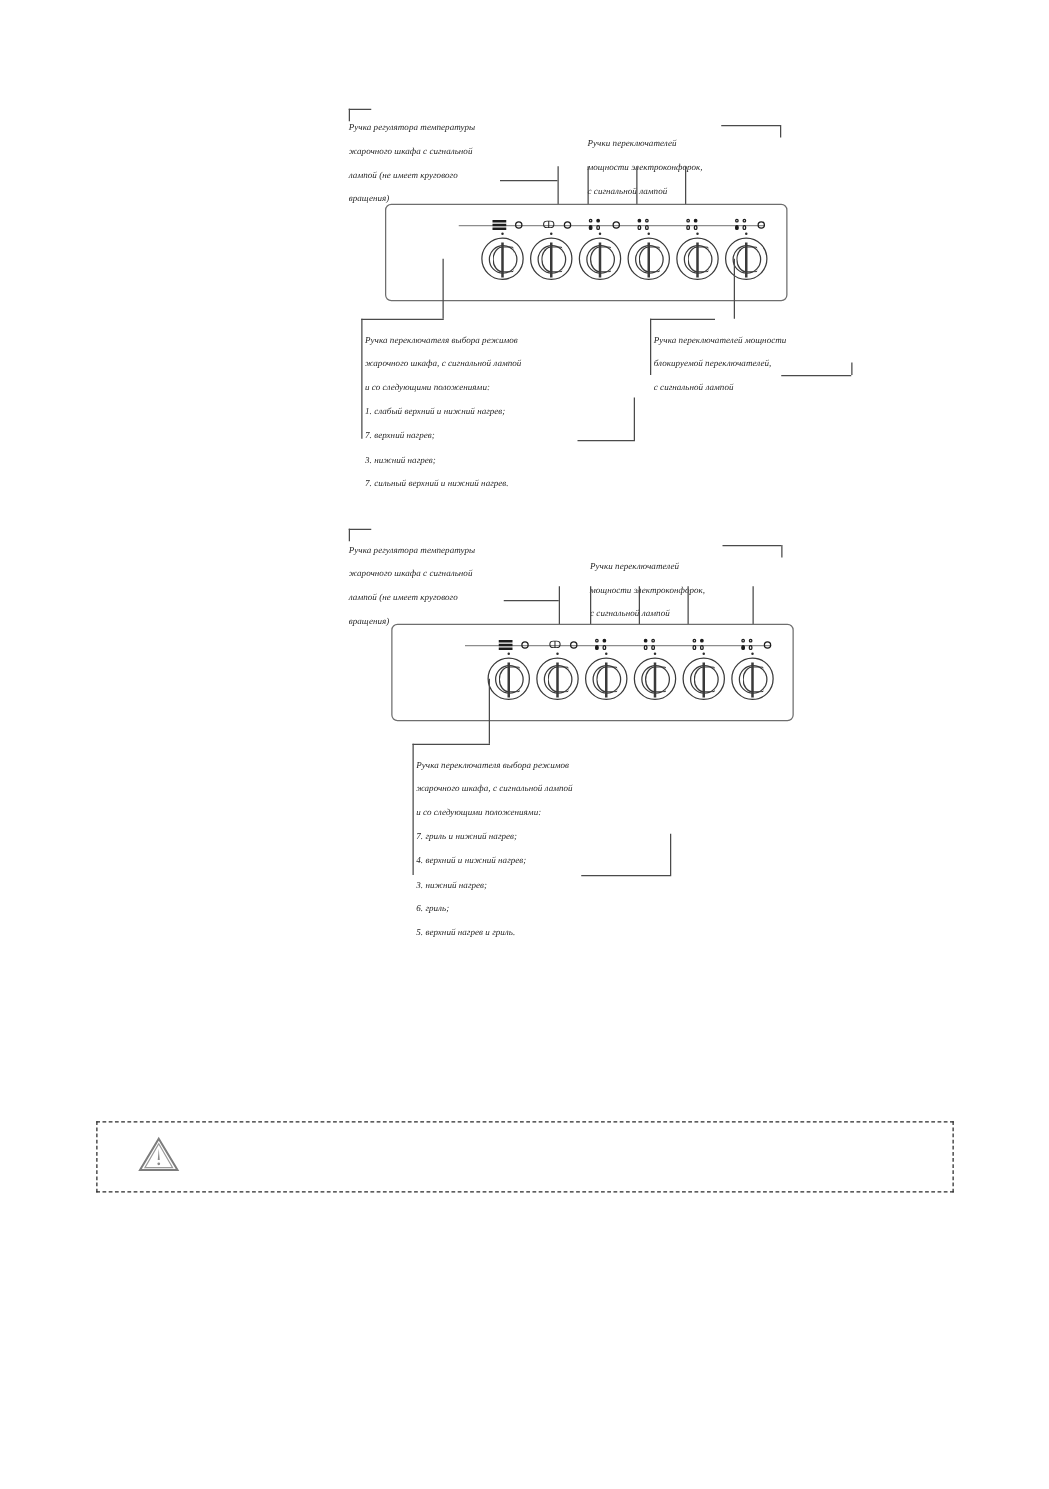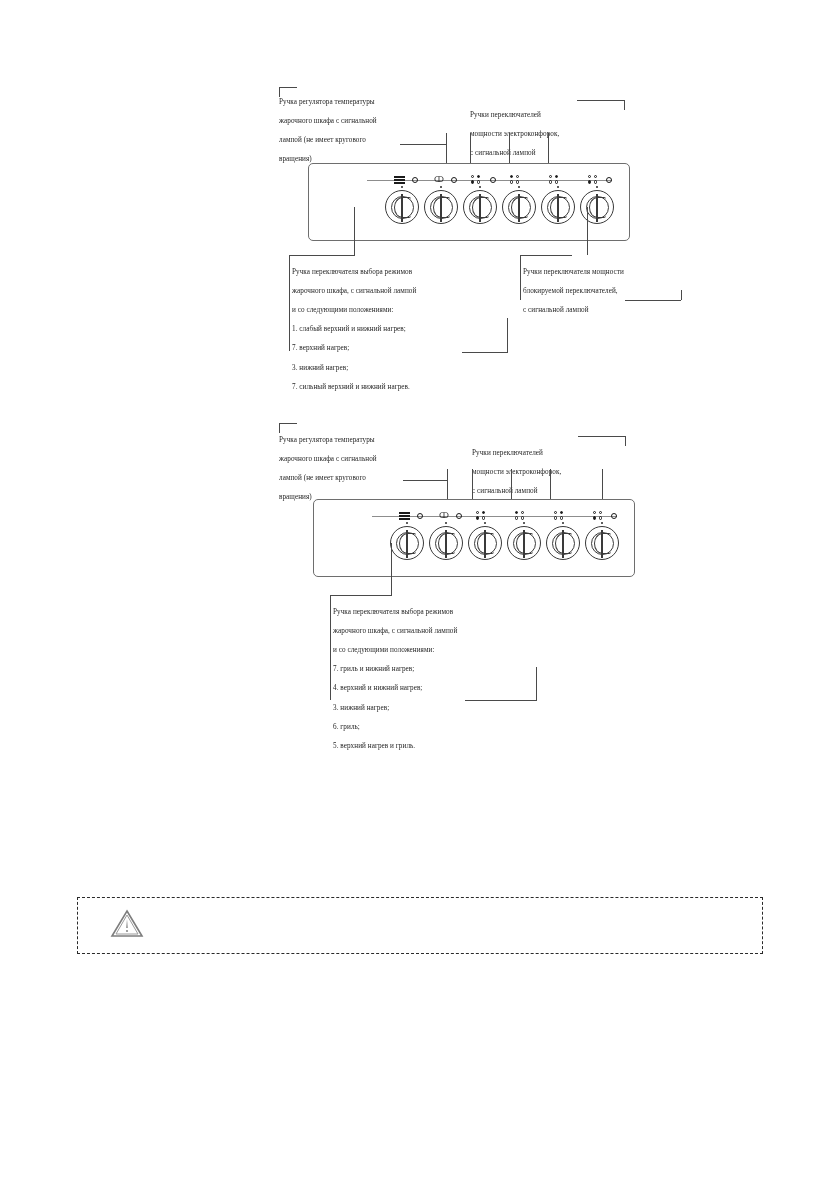--- a/index.html
+++ b/index.html
@@ -16,21 +16,21 @@
   
   .note{
     position:absolute;
     font-family:"Liberation Serif","DejaVu Serif",serif;
     font-size:7.2px;
     line-height:9.6px;
     color:#1f1f1f;
     white-space:pre-line;
     letter-spacing:.05px;
   }
-  .note .ln{display:block;}
+  .note .ln{display:block;font-style:italic;}
 
   
   .lead-h{position:absolute;height:0;border-top:1px solid #4a4a4a;}
   .lead-v{position:absolute;width:0;border-left:1px solid #4a4a4a;}
 
   
   .panel{
     position:absolute;
     border:1.2px solid #6e6e6e;
     border-radius:5px;
@@ -231,21 +231,21 @@
       <span class="ln">7. верхний нагрев;</span>
       <span class="ln">3. нижний нагрев;</span>
       <span class="ln">7. сильный верхний и нижний нагрев.</span>
     </div>
     <div class="lead-v" style="left:507px;top:318px;height:34px;"></div>
     <div class="lead-h" style="left:462px;top:352px;width:46px;"></div>
 
     <div class="lead-h" style="left:520px;top:255px;width:52px;"></div>
     <div class="lead-v" style="left:520px;top:255px;height:45px;"></div>
     <div class="note" style="left:523px;top:258px;width:168px;">
-      <span class="ln">Ручки переключателя мощности</span>
+      <span class="ln">Ручка переключателей мощности</span>
       <span class="ln">блокируемой переключателей,</span>
       <span class="ln">с сигнальной лампой</span>
     </div>
     <div class="lead-h" style="left:625px;top:300px;width:56px;"></div>
     <div class="lead-v" style="left:681px;top:290px;height:10px;"></div>
   </div>
 
   <div>
 
     <div class="lead-h" style="left:279px;top:423px;width:18px;"></div>

